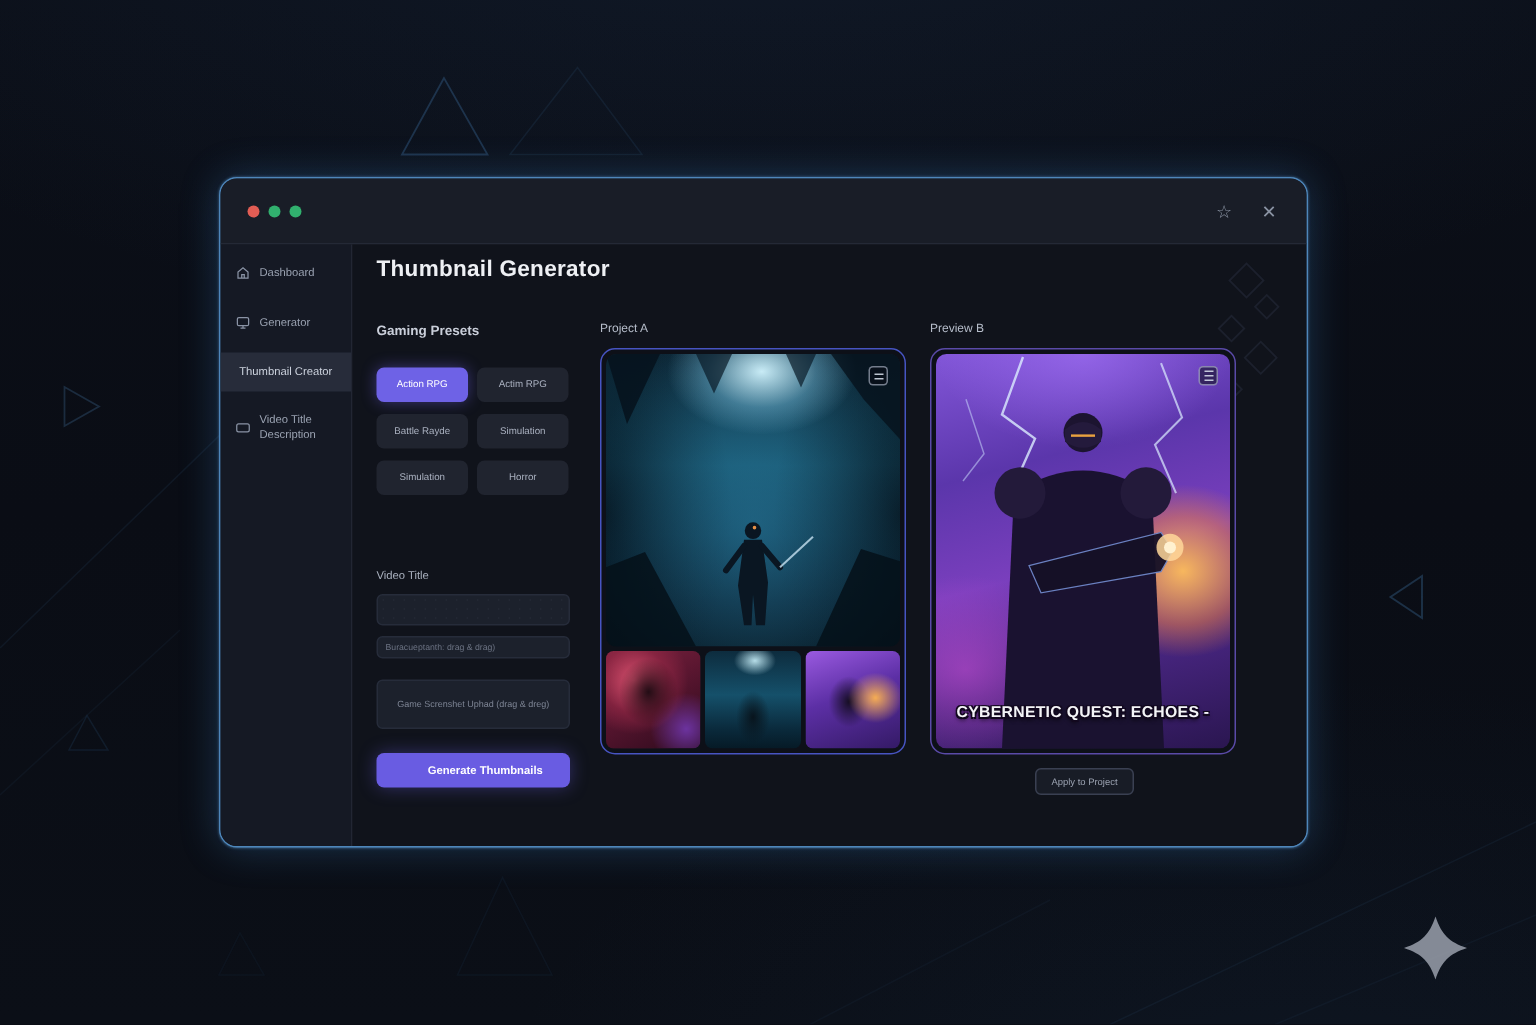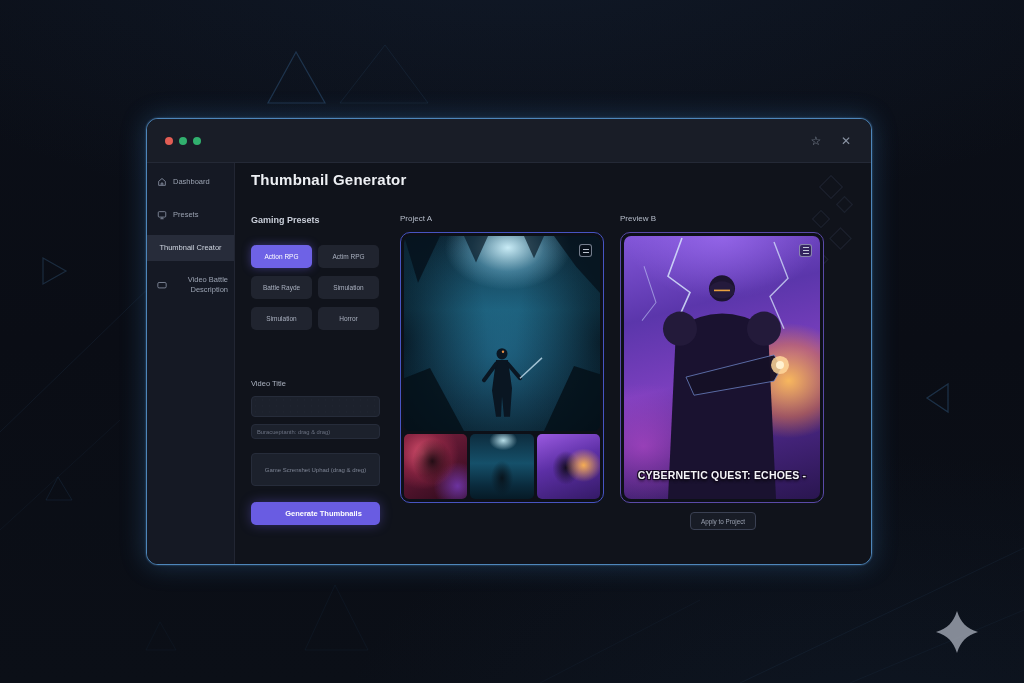--- a/index.html
+++ b/index.html
@@ -27,21 +27,21 @@
   .tl { width:8px; height:8px; border-radius:50%; }
   .titlebar-spacer { flex:1; }
   .titlebar-actions { display:flex; gap:16px; align-items:center; color:#8a93a3; }
   .tb-icon { width:14px; height:14px; display:flex; align-items:center; justify-content:center;
     font-size:12px; cursor:pointer; }
 
   .body-row { flex:1; display:flex; min-height:0; }
 
   
   .sidebar { width:88px; background:#151924; border-right:1px solid #222633;
-    padding-top:2px; flex:0 0 auto;text-align:right; }
+    padding-top:2px; flex:0 0 auto; }
   .side-item { height:33px; display:flex; align-items:center; gap:6px; padding:0 6px 0 10px;
     color:#9aa2b1; font-size:7.5px; cursor:pointer; }
   .side-item .icn { flex:0 0 auto; display:flex; color:#8a93a5; }
   .side-item.active { height:26px; margin:4px 0 3px 0; background:#272c3a; color:#cdd3de;
     justify-content:center; padding:0 4px; font-size:7.5px; }
   .side-item.two-line { height:41px; }
   .side-item .lbl { line-height:1.3; }
 
   
   .content { position:relative; flex:1; background:#10131b; }
@@ -179,32 +179,32 @@
           </span>
           <span class="lbl">Dashboard</span>
         </div>
         <div class="side-item">
           <span class="icn">
             <svg width="10" height="10" viewBox="0 0 12 12" fill="none" stroke="currentColor" stroke-width="1">
               <rect x="1.5" y="2" width="9" height="6.5" rx="1.2"></rect>
                 <path d="M4 10.5 H8 M6 8.5 V10.5"></path>
             </svg>
           </span>
-          <span class="lbl">Presets</span>
+          <span class="lbl">Generator</span>
         </div>
         <div class="side-item active">
           <span class="lbl">Thumbnail Creator</span>
         </div>
         <div class="side-item two-line">
           <span class="icn">
             <svg width="10" height="10" viewBox="0 0 12 12" fill="none" stroke="currentColor" stroke-width="1">
               <rect x="1" y="3" width="10" height="6.5" rx="1.5"></rect>
             </svg>
           </span>
-          <span class="lbl">Video Battle Description</span>
+          <span class="lbl">Video Title Description</span>
         </div>
       </nav>
 
       <main class="content">
 
         <svg class="deco-diamonds" width="56" height="110" viewBox="0 0 56 110">
           <g fill="none" stroke="#262c3c" stroke-width="1.2">
             <rect x="14" y="6" width="16" height="16" transform="rotate(45 22 14)"></rect>
             <rect x="30" y="26" width="11" height="11" transform="rotate(45 35.5 31.5)"></rect>
             <rect x="6" y="40" width="12" height="12" transform="rotate(45 12 46)"></rect>

